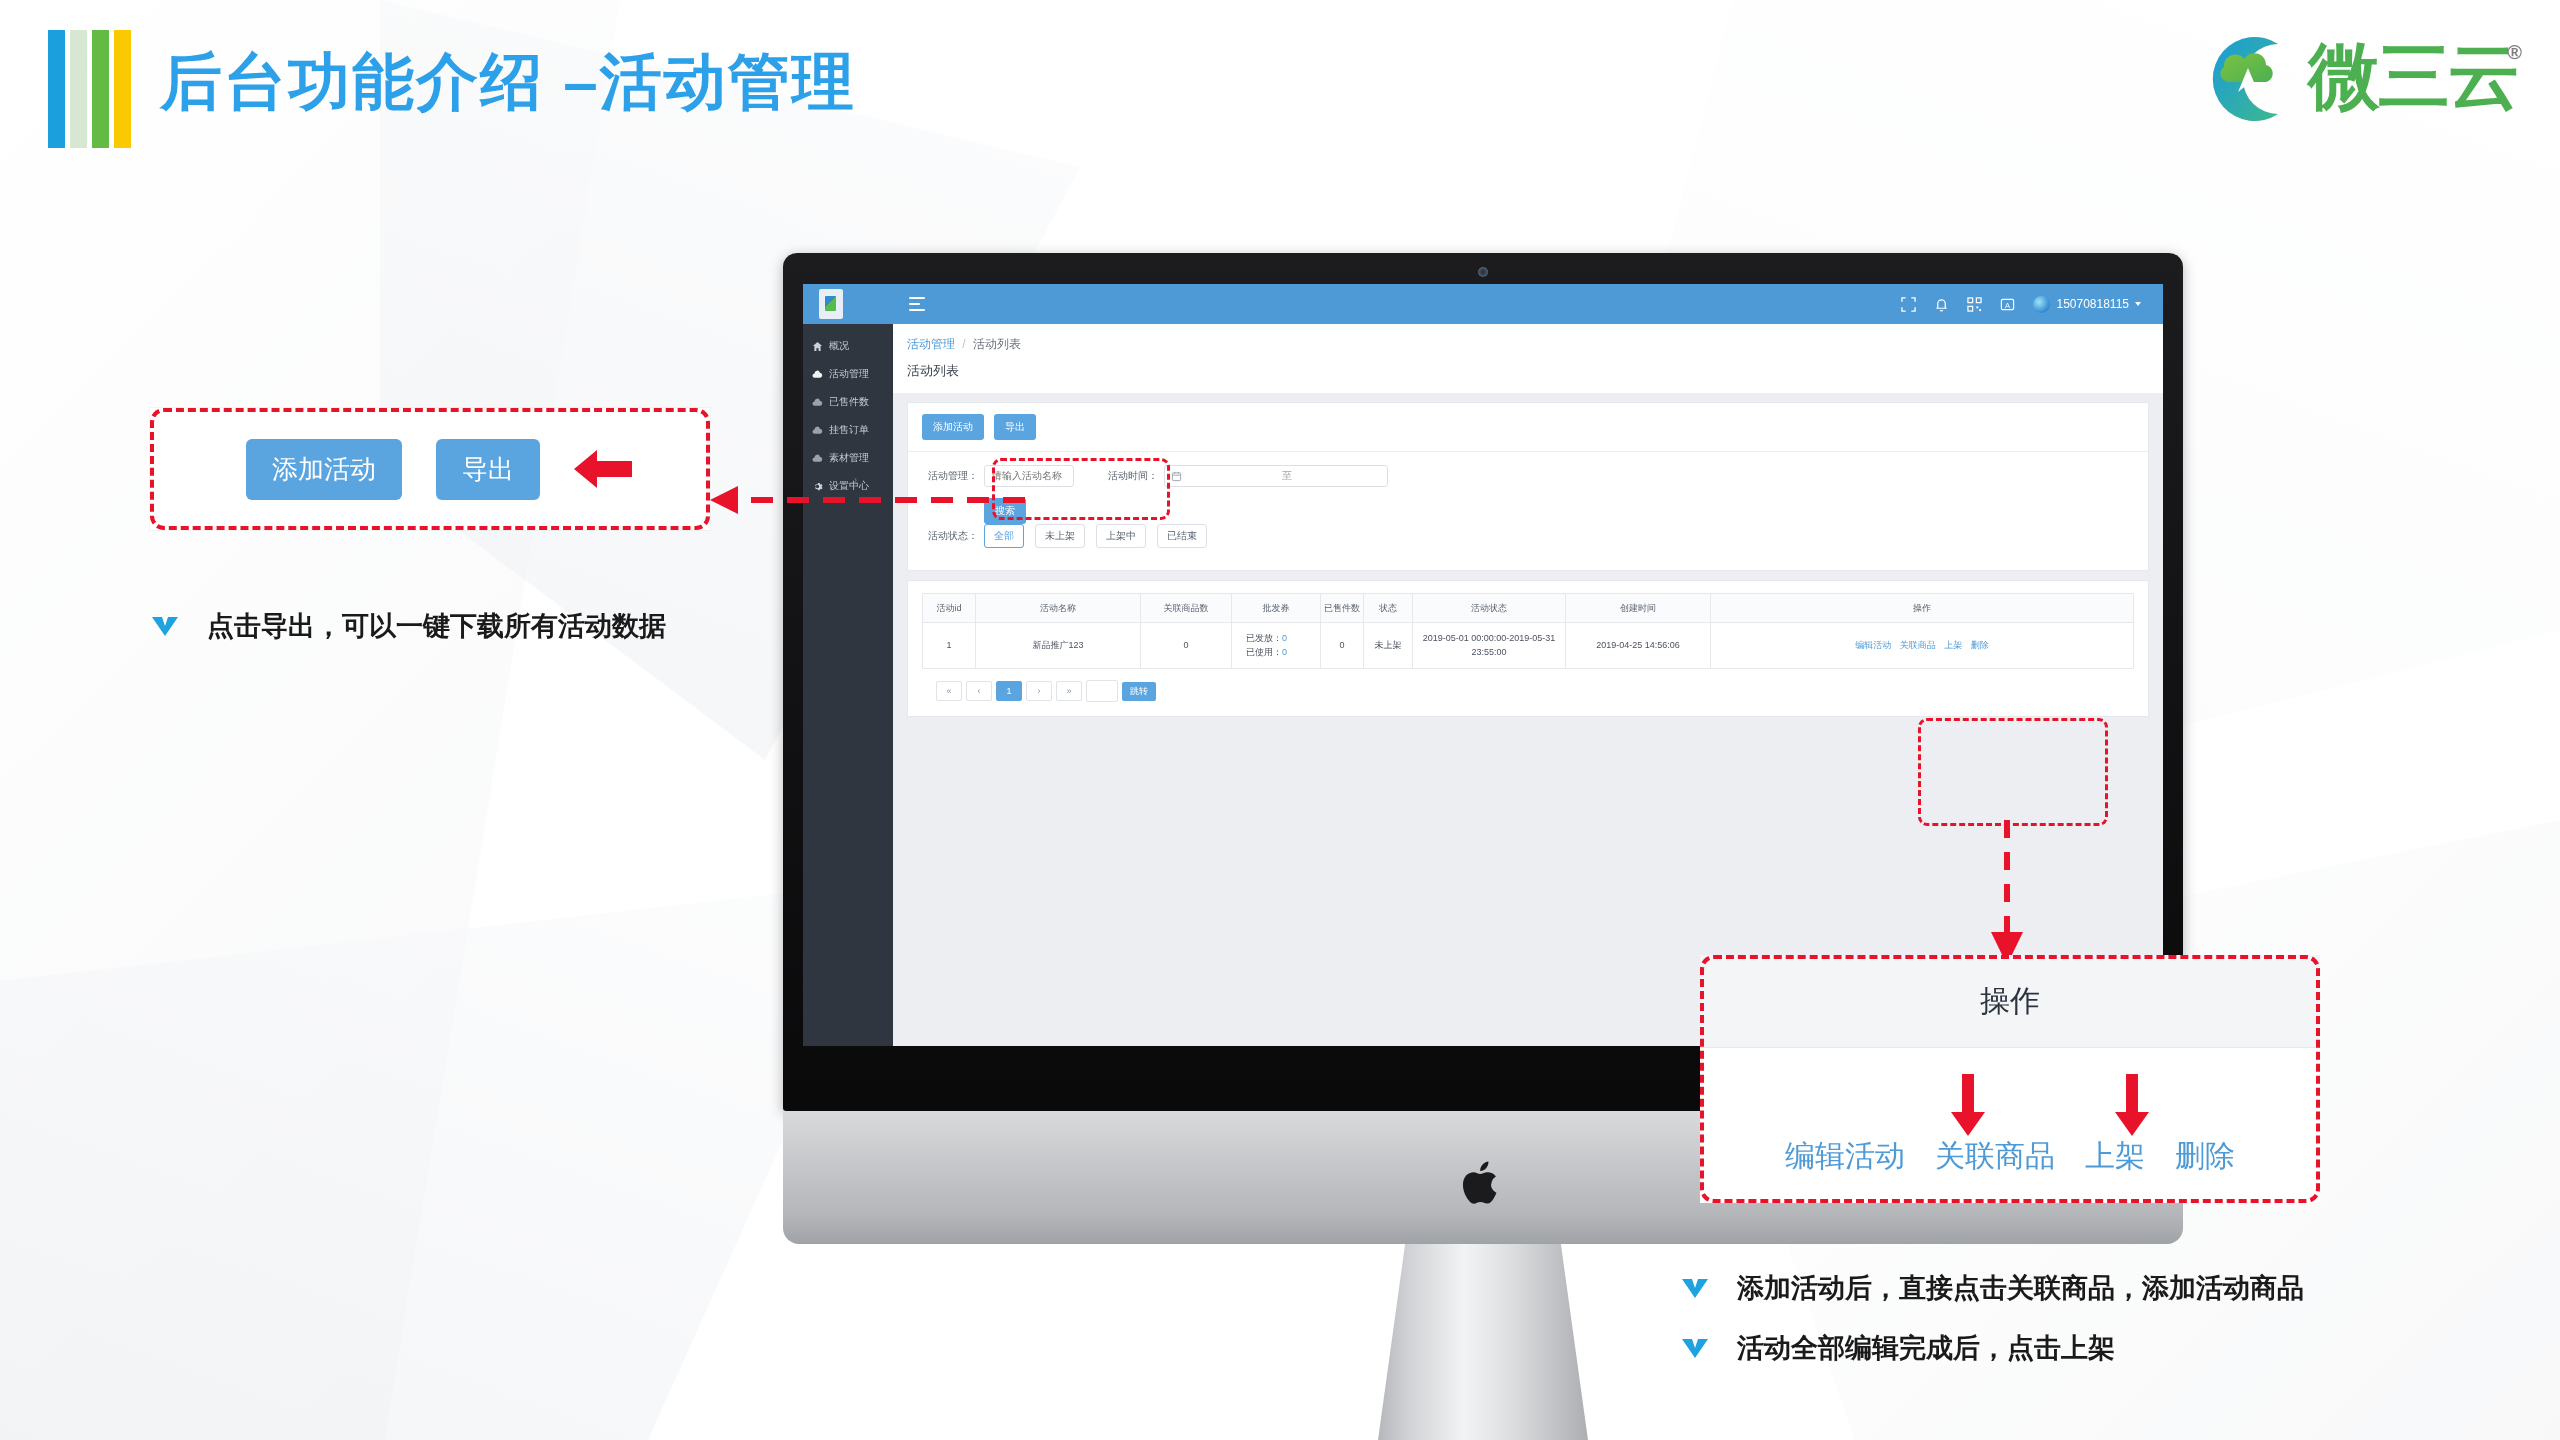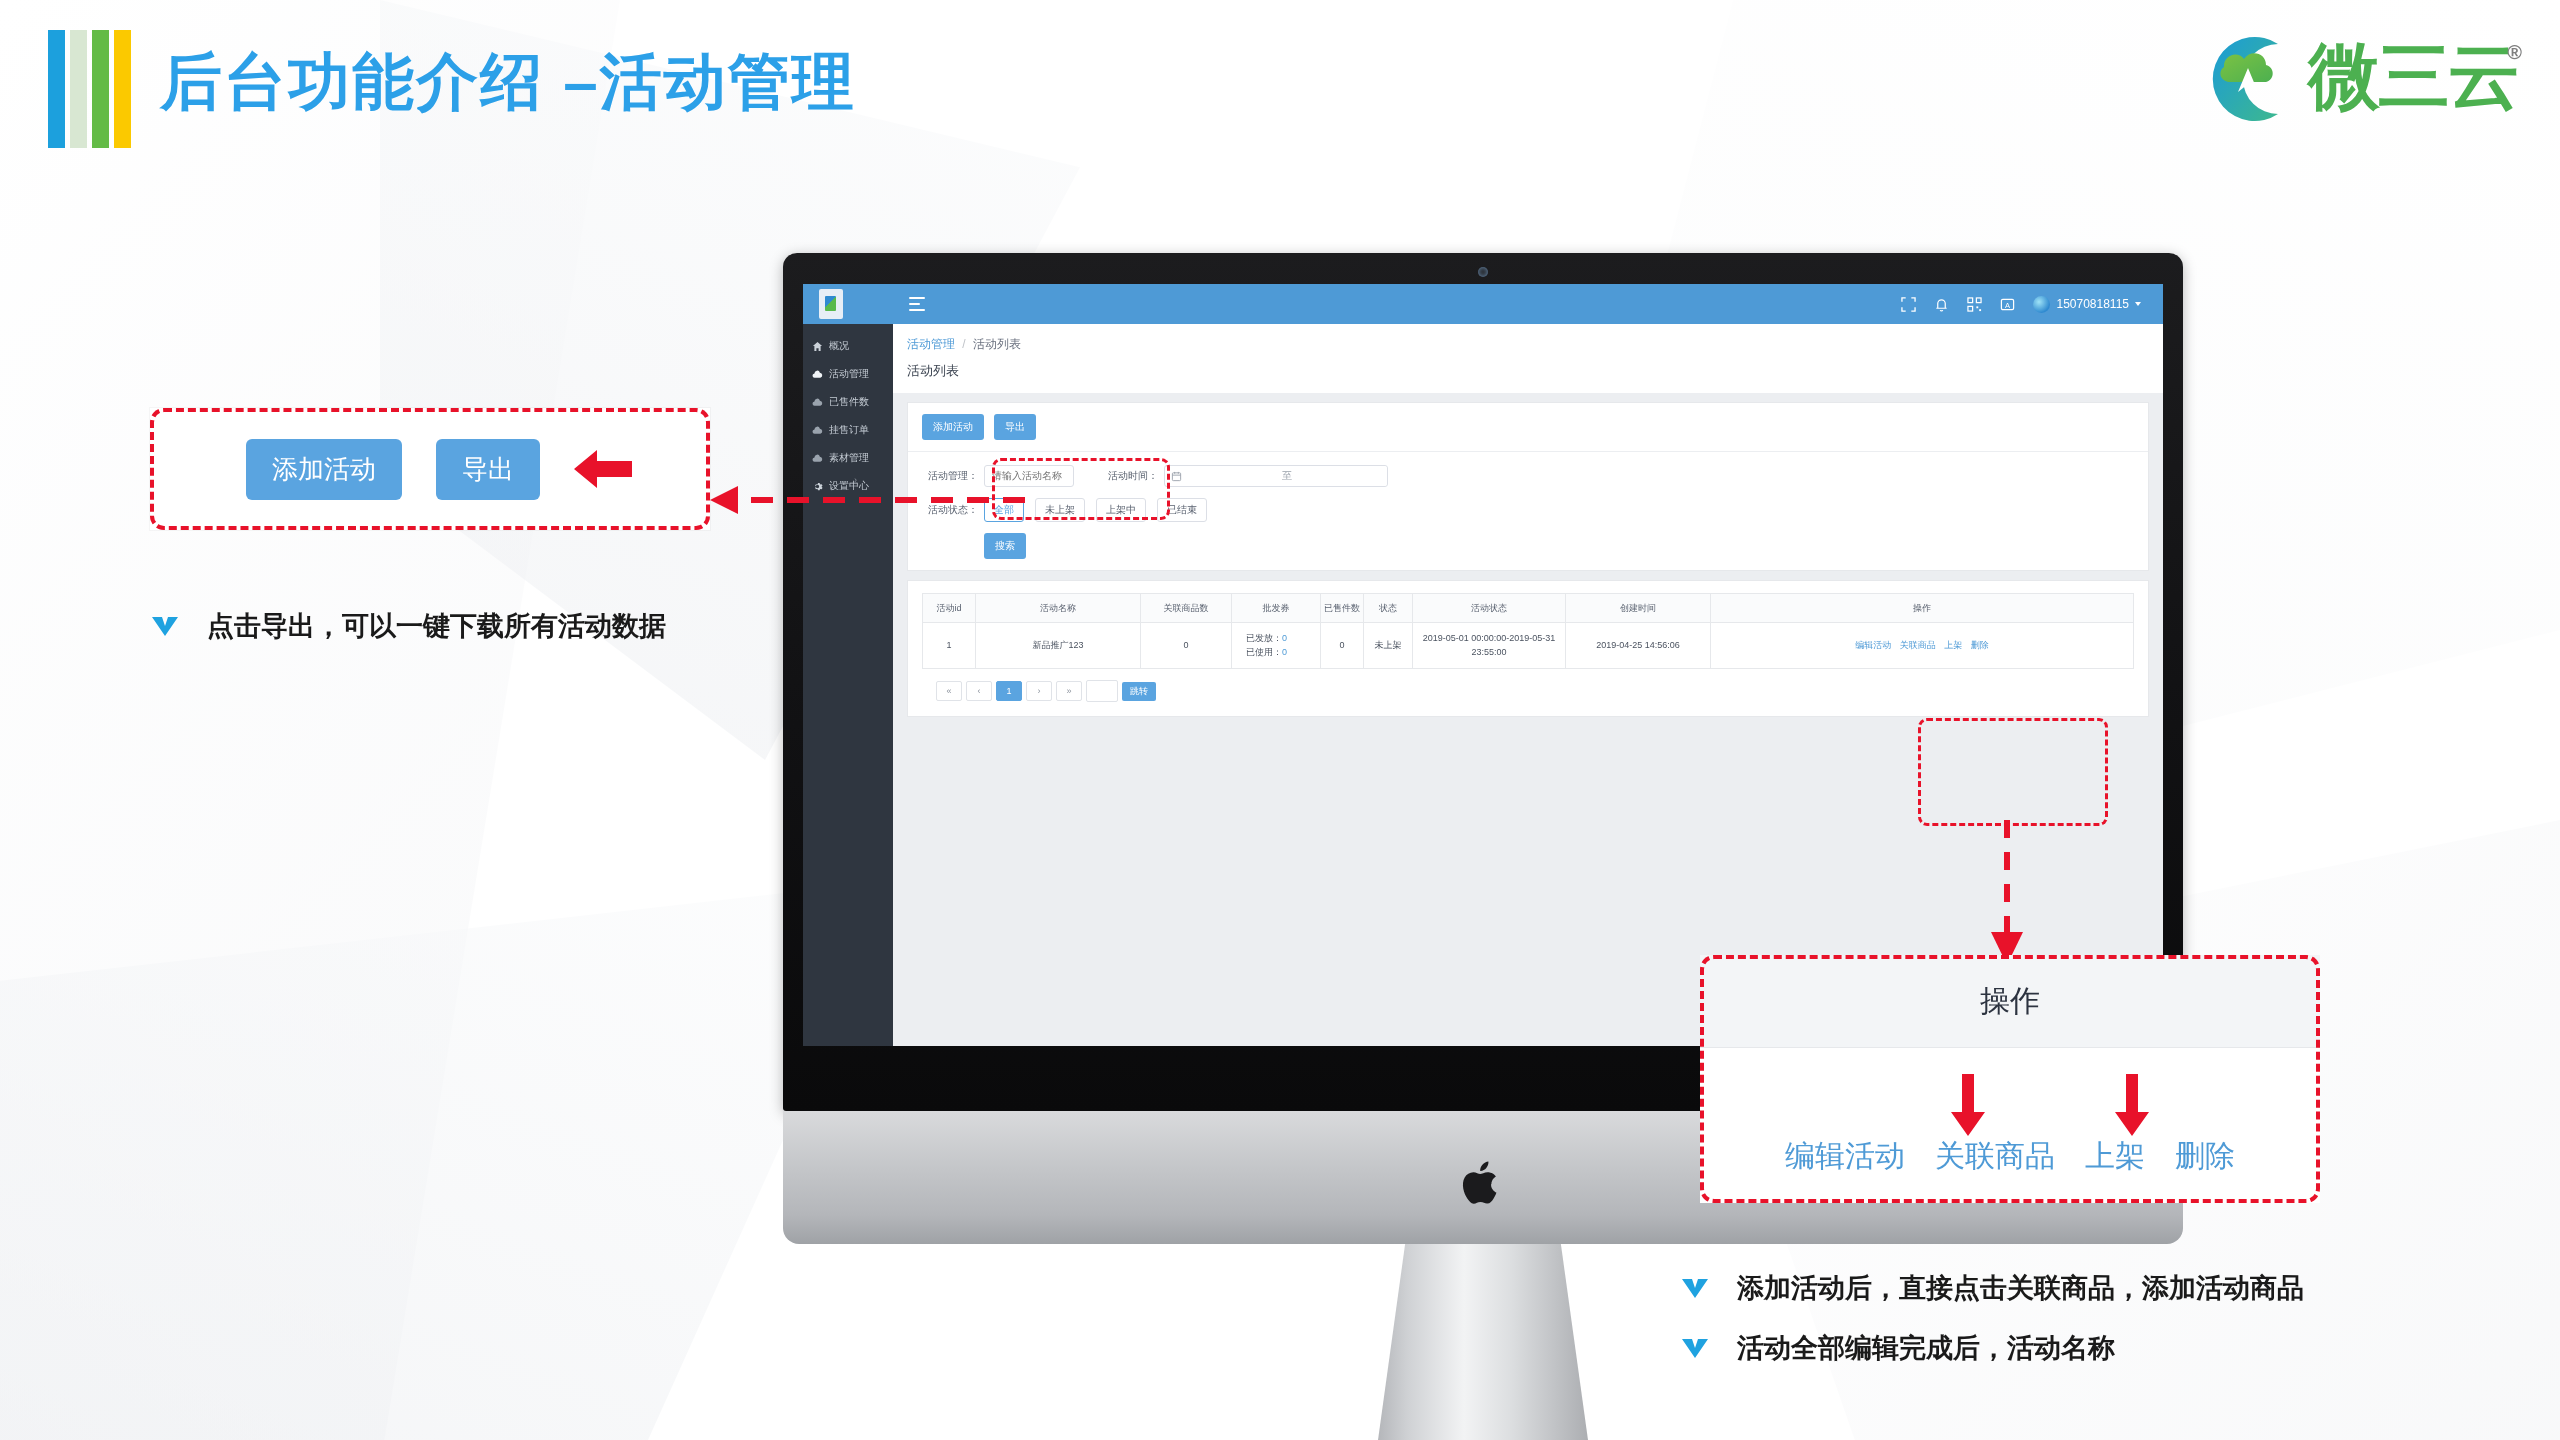--- a/index.html
+++ b/index.html
@@ -317,30 +317,30 @@
                         <rect x="1.5" y="2" width="9" height="8.5" rx="1"></rect>
                           <path d="M1.5 4.5h9M4 1v2M8 1v2"></path>
                       </svg>
                     </span>
                     <input class="inp dpart" style="border: none;" type="text" value="">
                     <span class="dsep">至</span>
                     <input class="inp dpart" style="border: none;" type="text" value="">
                   </div>
                 </div>
 
+                <div class="frow" style="margin-bottom:0;">
+                  <button id="search-btn" class="btn-primary">搜索</button>
+                </div>
+
                 <div class="frow">
                   <span class="flabel">活动状态：</span>
                   <button class="statebtn active">全部</button>
                   <button class="statebtn">未上架</button>
                   <button class="statebtn">上架中</button>
                   <button class="statebtn">已结束</button>
-                </div>
-
-                <div class="frow" style="margin-bottom:0;">
-                  <button id="search-btn" class="btn-primary">搜索</button>
                 </div>
               </div>
             </div>
 
             <div class="card" style="padding:12px 14px 14px 14px;">
               <table>
                 <thead>
                   <tr>
                     <th style="width:48px;">活动id</th>
                     <th style="width:160px;">活动名称</th>
@@ -459,16 +459,16 @@
     <svg class="chev" viewBox="0 0 30 22" fill="#1fa2e0">
       <path d="M2 2h10l3 9 3-9h10L15 21z"></path>
     </svg>
     <span>添加活动后，直接点击关联商品，添加活动商品</span>
   </div>
 
   <div class="note" style="left:1680px;top:1330px;">
     <svg class="chev" viewBox="0 0 30 22" fill="#1fa2e0">
       <path d="M2 2h10l3 9 3-9h10L15 21z"></path>
     </svg>
-    <span>活动全部编辑完成后，活动名称</span>
+    <span>活动全部编辑完成后，点击上架</span>
   </div>
 
 </div>
 
 </body></html>

